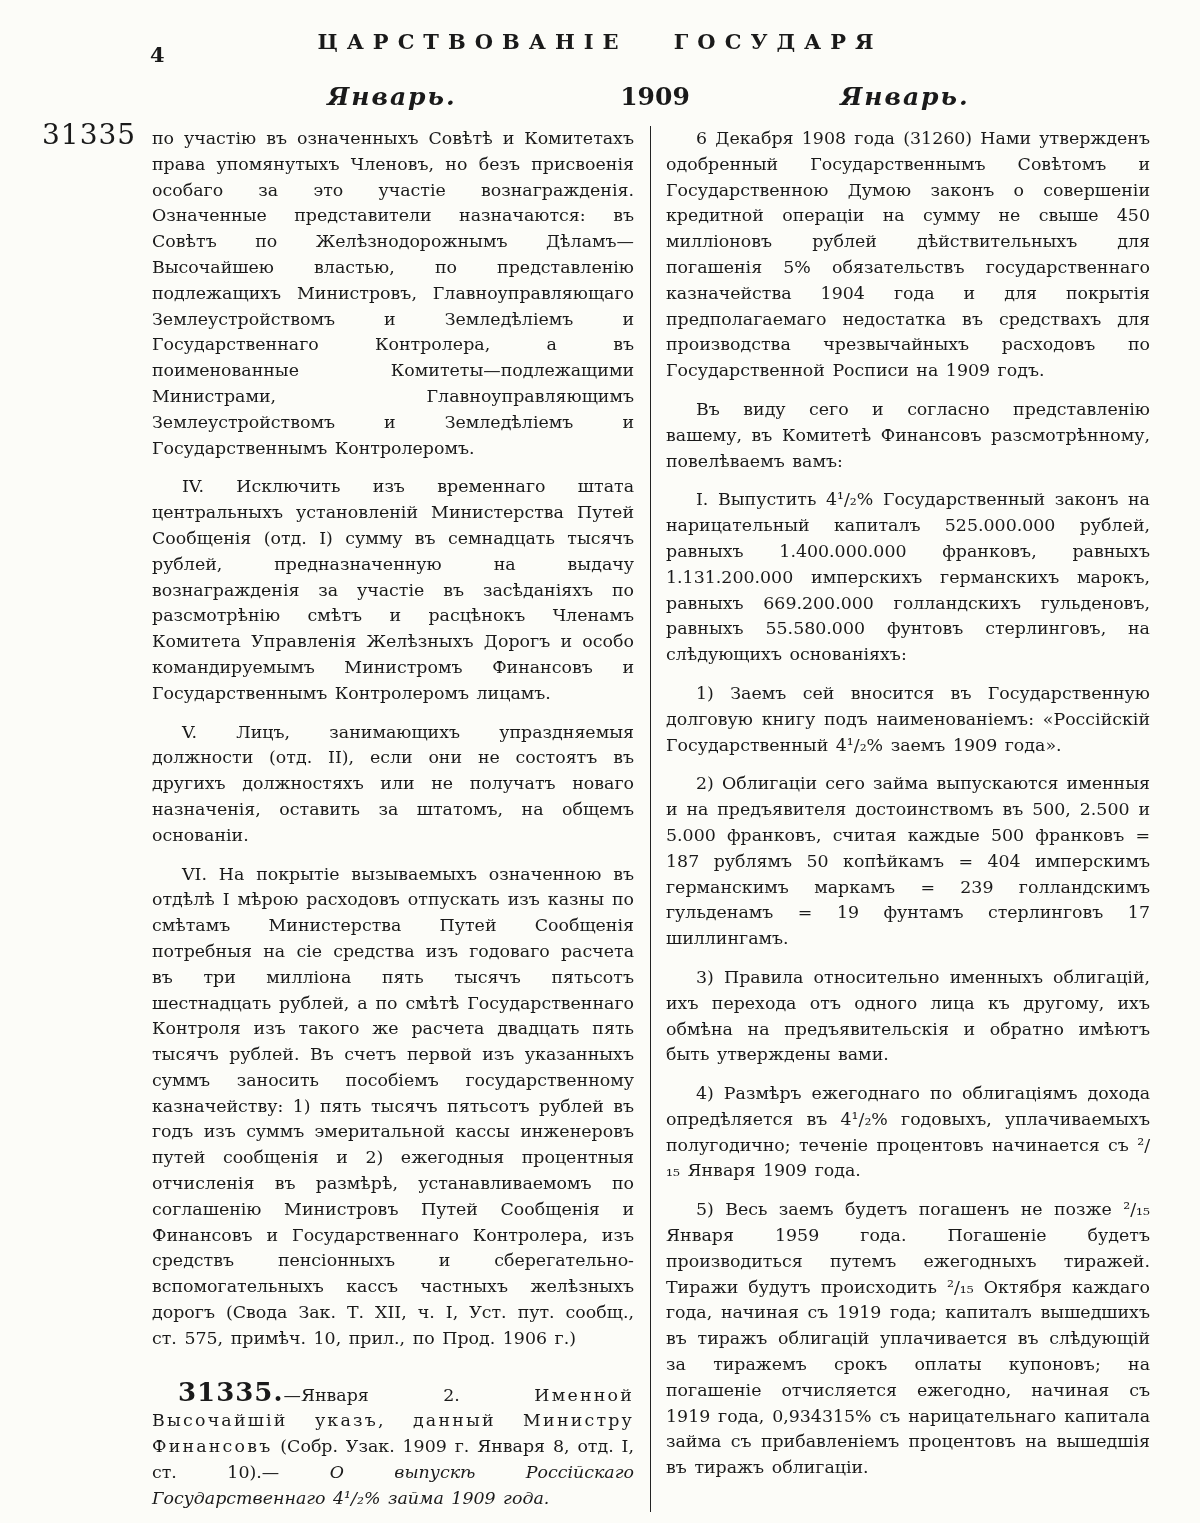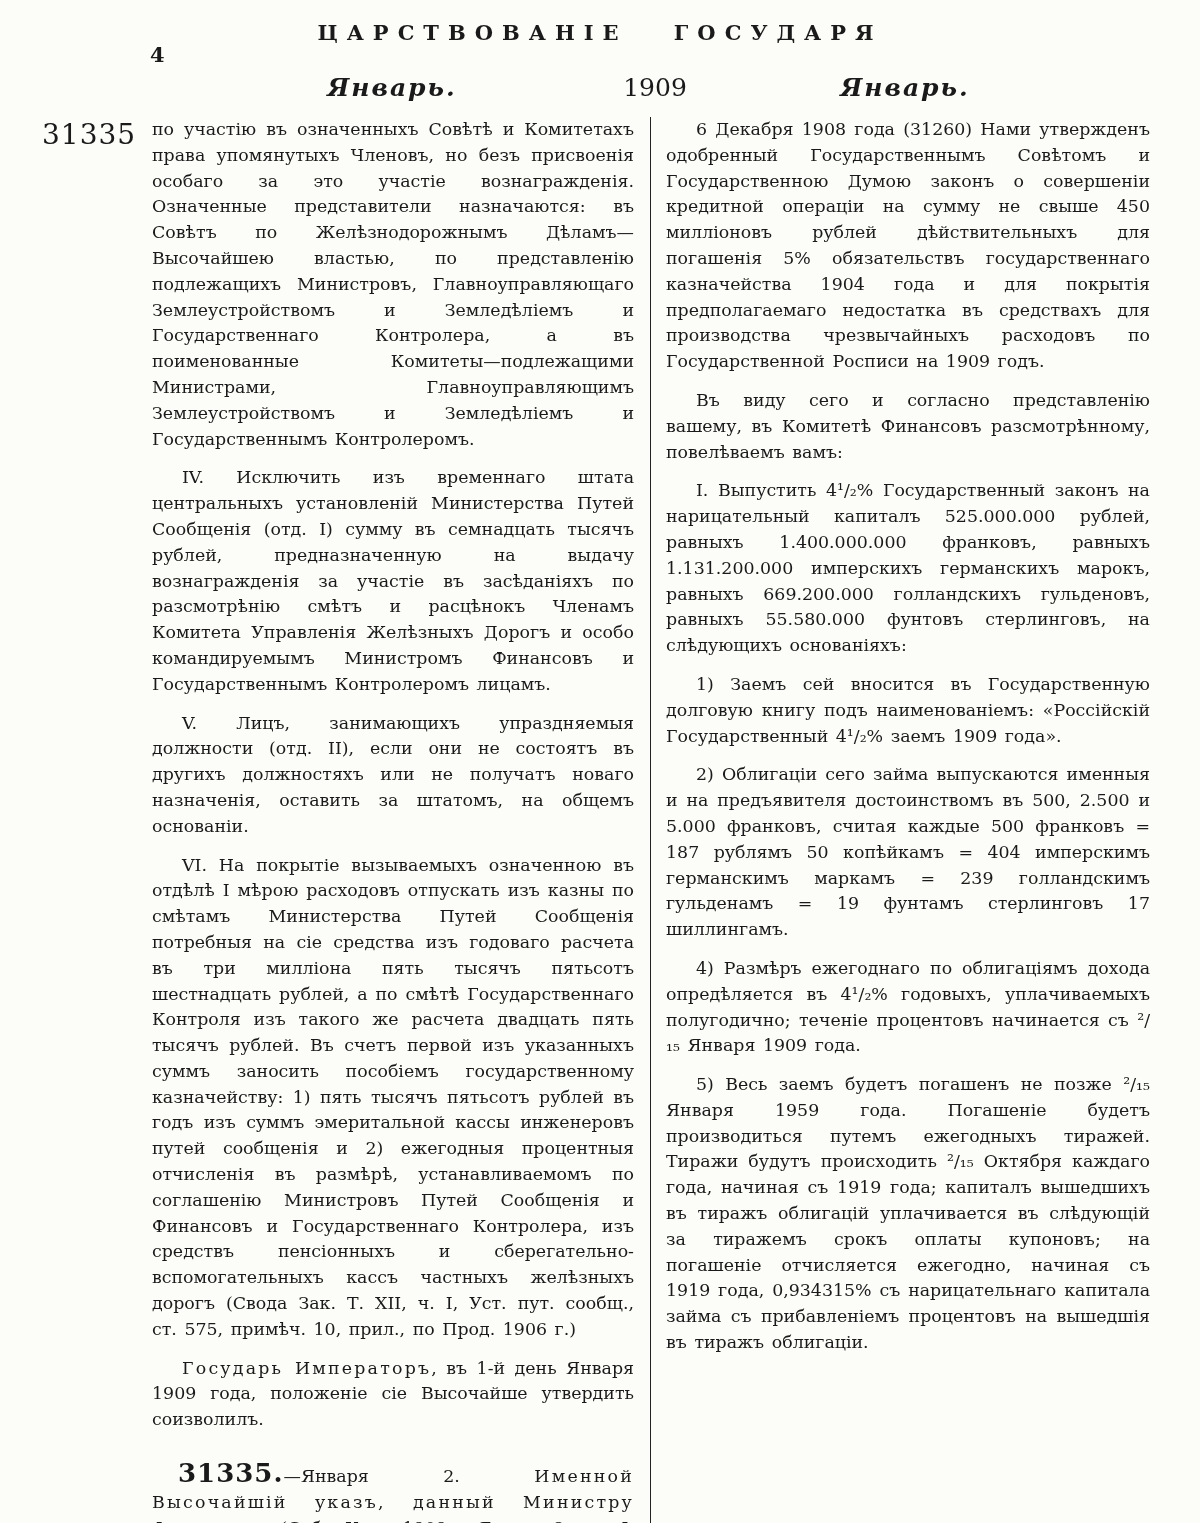--- a/index.html
+++ b/index.html
@@ -19,21 +19,21 @@
 
   .page-number {
     position: absolute;
     left: 150px;
     top: 42px;
     font-size: 21px;
     font-weight: 700;
   }
 
   .main-title {
-    margin: 0;
+    margin: 9px;
     padding-top: 20px;
     text-align: center;
     font-size: 21px;
     font-weight: 700;
     letter-spacing: 9px;
     word-spacing: 30px;
     white-space: nowrap;
   }
 
   .date-row {
@@ -48,21 +48,21 @@
     font-style: italic;
     font-weight: 700;
     letter-spacing: 2px;
   }
   .date-month.left { left: 392px; }
   .date-month.right { left: 905px; }
   .date-year {
     position: absolute;
     left: 655px;
     transform: translateX(-50%);
-    font-weight: 400;
+    font-weight: 700;
   }
 
   .margin-number {
     position: absolute;
     left: 42px;
     top: 118px;
     font-size: 28px;
     font-weight: 400;
     letter-spacing: 1px;
   }
@@ -118,31 +118,31 @@
 
   <div class="margin-number">31335</div>
 
   <main class="content">
 
     <section class="col-left">
       <p class="para no-indent">по участію въ означенныхъ Совѣтѣ и Комитетахъ права упомянутыхъ Членовъ, но безъ присвоенія особаго за это участіе вознагражденія. Означенные представители назначаются: въ Совѣтъ по Желѣзнодорожнымъ Дѣламъ—Высочайшею властью, по представленію подлежащихъ Министровъ, Главноуправляющаго Землеустройствомъ и Земледѣліемъ и Государственнаго Контролера, а въ поименованные Комитеты—подлежащими Министрами, Главноуправляющимъ Землеустройствомъ и Земледѣліемъ и Государственнымъ Контролеромъ.</p>
       <p class="para">IV. Исключить изъ временнаго штата центральныхъ установленій Министерства Путей Сообщенія (отд. I) сумму въ семнадцать тысячъ рублей, предназначенную на выдачу вознагражденія за участіе въ засѣданіяхъ по разсмотрѣнію смѣтъ и расцѣнокъ Членамъ Комитета Управленія Желѣзныхъ Дорогъ и особо командируемымъ Министромъ Финансовъ и Государственнымъ Контролеромъ лицамъ.</p>
       <p class="para">V. Лицъ, занимающихъ упраздняемыя должности (отд. II), если они не состоятъ въ другихъ должностяхъ или не получатъ новаго назначенія, оставить за штатомъ, на общемъ основаніи.</p>
       <p class="para">VI. На покрытіе вызываемыхъ означенною въ отдѣлѣ I мѣрою расходовъ отпускать изъ казны по смѣтамъ Министерства Путей Сообщенія потребныя на сіе средства изъ годоваго расчета въ три милліона пять тысячъ пятьсотъ шестнадцать рублей, а по смѣтѣ Государственнаго Контроля изъ такого же расчета двадцать пять тысячъ рублей. Въ счетъ первой изъ указанныхъ суммъ заносить пособіемъ государственному казначейству: 1) пять тысячъ пятьсотъ рублей въ годъ изъ суммъ эмеритальной кассы инженеровъ путей сообщенія и 2) ежегодныя процентныя отчисленія въ размѣрѣ, устанавливаемомъ по соглашенію Министровъ Путей Сообщенія и Финансовъ и Государственнаго Контролера, изъ средствъ пенсіонныхъ и сберегательно-вспомогательныхъ кассъ частныхъ желѣзныхъ дорогъ (Свода Зак. Т. XII, ч. I, Уст. пут. сообщ., ст. 575, примѣч. 10, прил., по Прод. 1906 г.)</p>
-      <p class="para"><span class="spaced">Государь Императоръ</span><span>, въ 1-й день Января 1909 года, положеніе сіе Высочайше утвердить соизволилъ.</span></p>
       <p class="para entry"><span class="entry-number">31335.</span><span>—Января 2. </span><span class="spaced">Именной Высочайшій указъ, данный Министру Финансовъ</span><span> (Собр. Узак. 1909 г. Января 8, отд. I, ст. 10).— </span><em>О выпускѣ Россійскаго Государственнаго 4¹/₂% займа 1909 года.</em></p>
     </section>
 
     <div class="divider"></div>
 
     <section class="col-right">
       <p class="para">6 Декабря 1908 года (31260) Нами утвержденъ одобренный Государственнымъ Совѣтомъ и Государственною Думою законъ о совершеніи кредитной операціи на сумму не свыше 450 милліоновъ рублей дѣйствительныхъ для погашенія 5% обязательствъ государственнаго казначейства 1904 года и для покрытія предполагаемаго недостатка въ средствахъ для производства чрезвычайныхъ расходовъ по Государственной Росписи на 1909 годъ.</p>
       <p class="para">Въ виду сего и согласно представленію вашему, въ Комитетѣ Финансовъ разсмотрѣнному, повелѣваемъ вамъ:</p>
       <p class="para">I. Выпустить 4¹/₂% Государственный законъ на нарицательный капиталъ 525.000.000 рублей, равныхъ 1.400.000.000 франковъ, равныхъ 1.131.200.000 имперскихъ германскихъ марокъ, равныхъ 669.200.000 голландскихъ гульденовъ, равныхъ 55.580.000 фунтовъ стерлинговъ, на слѣдующихъ основаніяхъ:</p>
       <p class="para">1) Заемъ сей вносится въ Государственную долговую книгу подъ наименованіемъ: «Россійскій Государственный 4¹/₂% заемъ 1909 года».</p>
       <p class="para">2) Облигаціи сего займа выпускаются именныя и на предъявителя достоинствомъ въ 500, 2.500 и 5.000 франковъ, считая каждые 500 франковъ = 187 рублямъ 50 копѣйкамъ = 404 имперскимъ германскимъ маркамъ = 239 голландскимъ гульденамъ = 19 фунтамъ стерлинговъ 17 шиллингамъ.</p>
+      <p class="para">3) Правила относительно именныхъ облигацій, ихъ перехода отъ одного лица къ другому, ихъ обмѣна на предъявительскія и обратно имѣютъ быть утверждены вами.</p>
       <p class="para">4) Размѣръ ежегоднаго по облигаціямъ дохода опредѣляется въ 4¹/₂% годовыхъ, уплачиваемыхъ полугодично; теченіе процентовъ начинается съ ²/₁₅ Января 1909 года.</p>
       <p class="para">5) Весь заемъ будетъ погашенъ не позже ²/₁₅ Января 1959 года. Погашеніе будетъ производиться путемъ ежегодныхъ тиражей. Тиражи будутъ происходить ²/₁₅ Октября каждаго года, начиная съ 1919 года; капиталъ вышедшихъ въ тиражъ облигацій уплачивается въ слѣдующій за тиражемъ срокъ оплаты купоновъ; на погашеніе отчисляется ежегодно, начиная съ 1919 года, 0,934315% съ нарицательнаго капитала займа съ прибавленіемъ процентовъ на вышедшія въ тиражъ облигаціи.</p>
     </section>
 
   </main>
 
 </div>
 
 </body></html>

